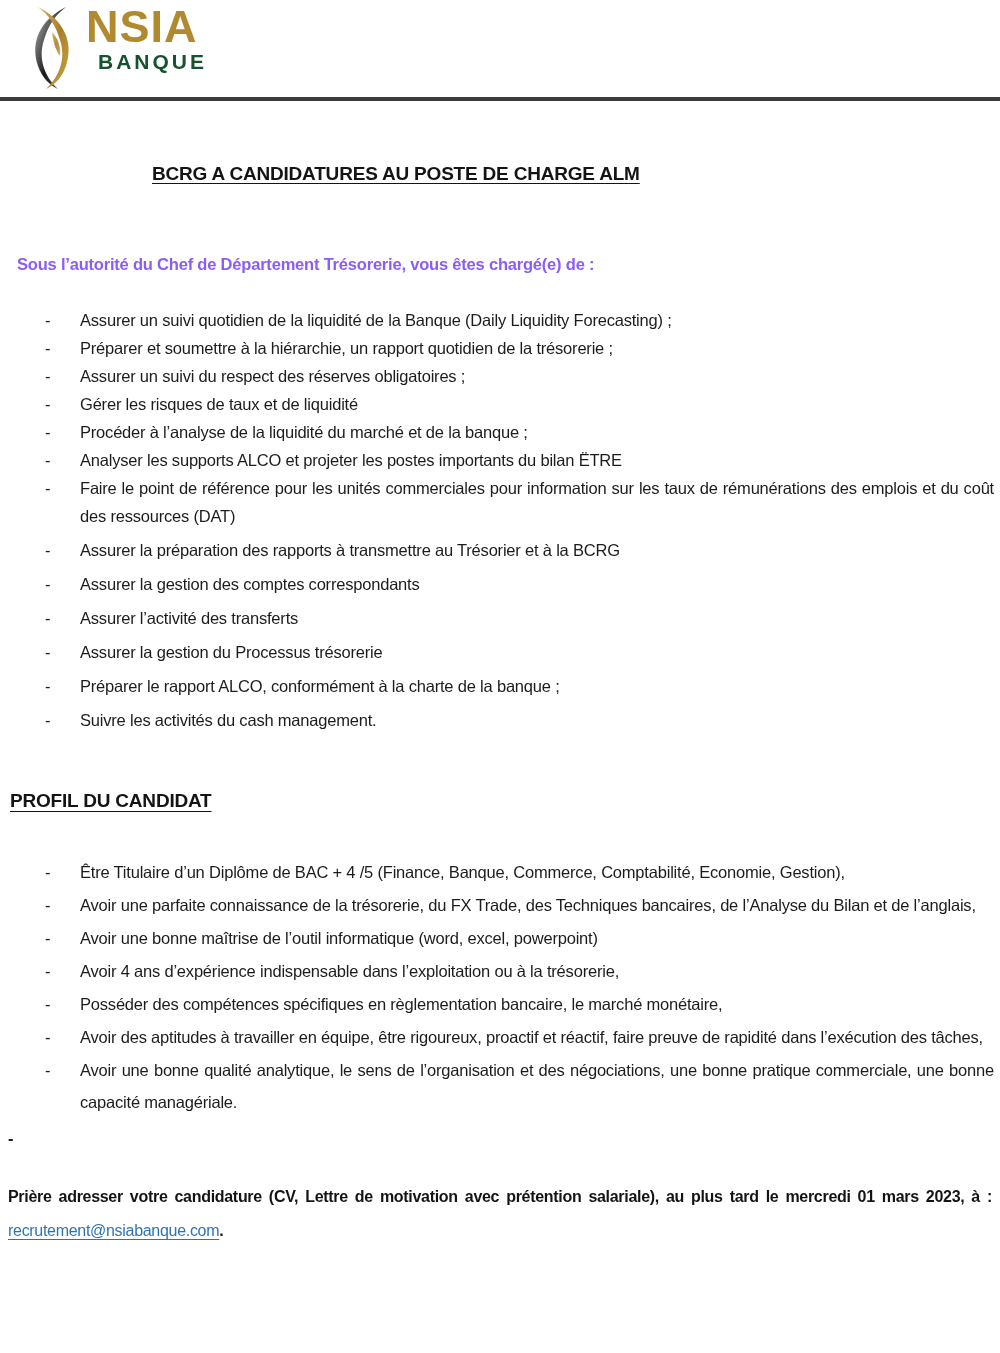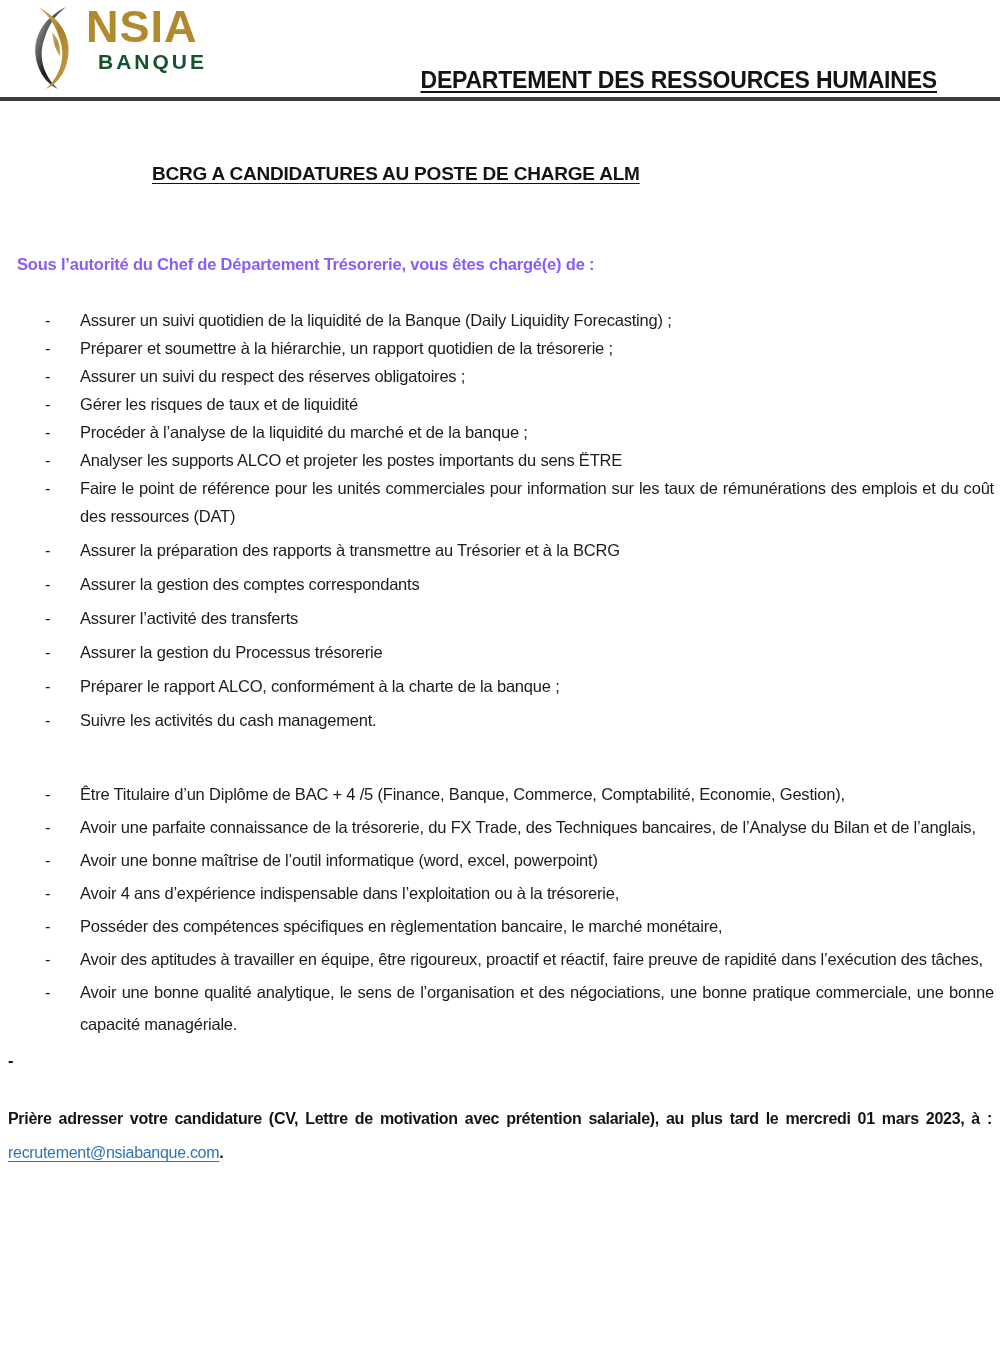--- a/index.html
+++ b/index.html
@@ -164,21 +164,20 @@
         </defs>
         <path fill="url(#gradBlack)" d="M44,1 C18,14 8,36 16,60 C20,71 27,79 36,83 C22,70 16,52 22,34 C26,20 33,9 44,1 Z"></path>
         <path fill="url(#gradGold)" d="M16,1 C42,14 52,36 44,60 C40,71 33,79 24,83 C38,70 44,52 38,34 C34,20 27,9 16,1 Z"></path>
         <path fill="url(#gradGold)" opacity="0.9" d="M30,26 C36,32 39,41 38,50 C34,45 31,36 30,26 Z"></path>
       </svg>
       <div class="logo-text">
         <div class="logo-nsia">NSIA</div>
         <div class="logo-banque">BANQUE</div>
       </div>
     </div>
-    <div class="header-title">DEPARTEMENT DES RESSOURCES HUMAINES</div>
   </div>
 
   <div class="doc-heading">BCRG A CANDIDATURES AU POSTE DE CHARGE ALM</div>
 
   <div class="intro"><span class="underline-mark"><span style="visibility:hidden;">_</span></span><span>Sous l’autorité du Chef de Département Trésorerie, vous êtes chargé(e) de :</span></div>
 
   <ul class="bullets duties">
       <li>
         <span class="dash">-</span>
         <span class="txt">Assurer un suivi quotidien de la liquidité de la Banque (Daily Liquidity Forecasting) ;</span>
@@ -194,21 +193,21 @@
       <li>
         <span class="dash">-</span>
         <span class="txt">Gérer les risques de taux et de liquidité</span>
       </li>
       <li>
         <span class="dash">-</span>
         <span class="txt">Procéder à l’analyse de la liquidité du marché et de la banque ;</span>
       </li>
       <li>
         <span class="dash">-</span>
-        <span class="txt">Analyser les supports ALCO et projeter les postes importants du sens ËTRE</span>
+        <span class="txt">Analyser les supports ALCO et projeter les postes importants du bilan ËTRE</span>
       </li>
       <li>
         <span class="dash">-</span>
         <span class="txt">Faire le point de référence pour les unités commerciales pour information sur les taux de rémunérations des emplois et du coût des ressources (DAT)</span>
       </li>
       <li>
         <span class="dash">-</span>
         <span class="txt">Assurer la préparation des rapports à transmettre au Trésorier et à la BCRG</span>
       </li>
       <li>
@@ -226,20 +225,21 @@
       <li>
         <span class="dash">-</span>
         <span class="txt">Préparer le rapport ALCO, conformément à la charte de la banque ;</span>
       </li>
       <li>
         <span class="dash">-</span>
         <span class="txt">Suivre les activités du cash management.</span>
       </li>
     </ul>
 
+  <div class="profile-heading">PROFIL DU CANDIDAT</div>
 
   <ul class="bullets profile">
       <li>
         <span class="dash">-</span>
         <span class="txt">Être Titulaire d’un Diplôme de BAC + 4 /5 (Finance, Banque, Commerce, Comptabilité, Economie, Gestion),</span>
       </li>
       <li>
         <span class="dash">-</span>
         <span class="txt">Avoir une parfaite connaissance de la trésorerie, du FX Trade, des Techniques bancaires, de l’Analyse du Bilan et de l’anglais,</span>
       </li>

